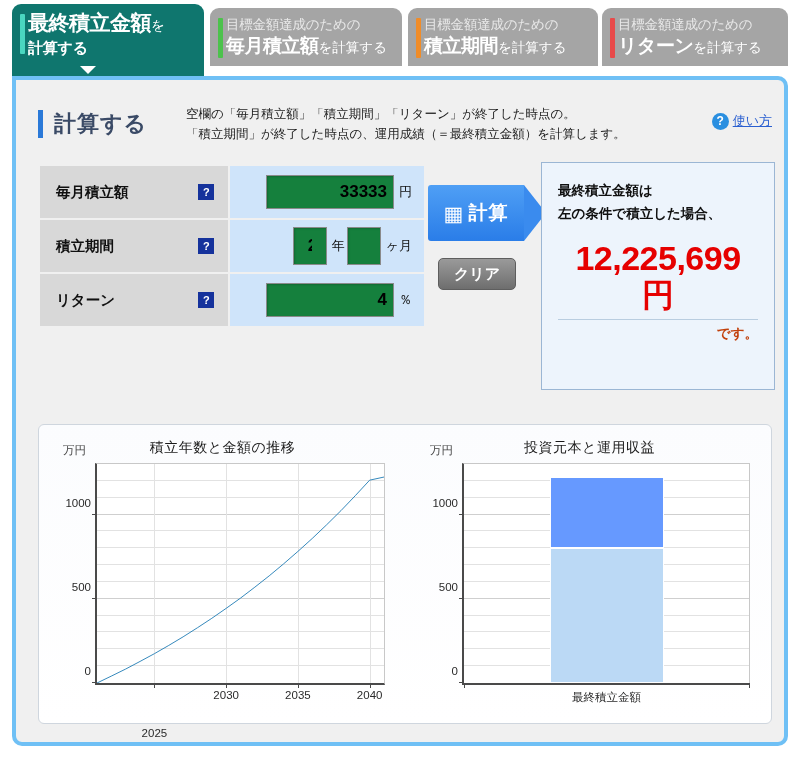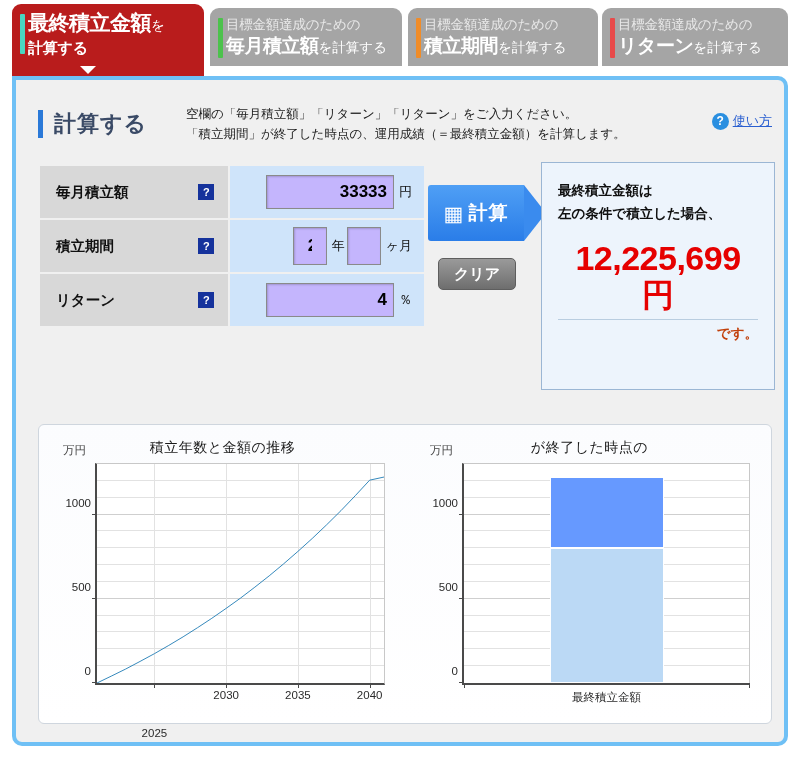--- a/index.html
+++ b/index.html
@@ -24,21 +24,21 @@
     padding: 7px 6px 0 16px;
     cursor: pointer;
     overflow: hidden;
   }
   .tab.inactive {
     background: #a5a5a5;
     height: 58px;
     top: 8px;
   }
   .tab.active {
-    background: #b91c1c;
+    background: #0f766e;
     height: 72px;
     top: 4px;
     border-radius: 9px 9px 0 0;
   }
   .tab .bar {
     position: absolute;
     left: 8px; top: 10px;
     width: 5px; height: 40px;
     border-radius: 1px;
   }
@@ -143,21 +143,21 @@
     position: absolute; right: 14px; top: 50%; margin-top: -8px;
     width: 16px; height: 16px;
     background: #15329c;
     color: #ffffff; font-size: 11px; font-weight: bold;
     display: flex; align-items: center; justify-content: center;
     cursor: pointer;
     line-height: 1;
   }
   .fld {
     display: inline-block;
-    background: #c4b5fd;
+    background: #15803d;
     border: 1px solid #8a8a8a;
     box-shadow: inset 1px 1px 2px rgba(0,0,0,.18);
     font-size: 17px; font-weight: bold; color: #000;
     text-align: right;
     padding: 4px 6px;
     vertical-align: middle;
     font-family: "Liberation Sans", sans-serif;
     outline: none;
   }
   .fld.wide { width: 128px; height: 34px; }
@@ -309,21 +309,21 @@
       <div class="l1">目標金額達成のための</div>
       <div class="l2"><span class="big">リターン</span><span class="sml">を計算する</span></div>
     </div>
   </div>
 
 <div id="panel">
 
   <div id="cond-head">
     <div id="cond-title">計算する</div>
     <div id="cond-desc">
-      <div>空欄の「毎月積立額」「リターン」「リターン」をご入力ください。</div>
+      <div>空欄の「毎月積立額」「積立期間」「リターン」が終了した時点の。</div>
       <div>「積立期間」が終了した時点の、運用成績（＝最終積立金額）を計算します。</div>
     </div>
     <div id="help-link">
       <span id="help-icon">?</span>
       <span id="help-text">使い方</span>
     </div>
   </div>
 
   <table id="inputs">
       <tbody id="inputs-body">
@@ -394,21 +394,21 @@
           <div class="xtickmark" style="left: 70%;"></div>
           <div class="vl" style="left: 95%;"></div>
           <div class="xtick" style="left: 95%;">2040</div>
           <div class="xtickmark" style="left: 95%;"></div>
           <svg viewBox="0 0 100 100" preserveAspectRatio="none" style="position: absolute; left: 0px; top: 0px; width: 100%; height: 100%;">
             <polyline points="0.000,100.000 5.000,96.846 10.000,93.615 15.000,90.154 20.000,86.615 25.000,82.846 30.000,78.923 35.000,74.769 40.000,70.462 45.000,65.923 50.000,61.231 55.000,56.231 60.000,51.077 65.000,45.615 70.000,39.923 75.000,34.000 80.000,27.769 85.000,21.308 90.000,14.462 95.000,7.385 100.000,5.954" fill="none" stroke="#1f7cb4" stroke-width="0.9" vector-effect="non-scaling-stroke"></polyline>
           </svg>
         </div>
       </div>
     <div class="chart" id="chart-right">
-        <div class="ctitle">が終了した時点の</div>
+        <div class="ctitle">投資元本と運用収益</div>
         <div class="cunit">万円</div>
         <div class="plot pr">
           <div class="gl" style="bottom: 7.69231%;"></div>
           <div class="gl" style="bottom: 15.3846%;"></div>
           <div class="gl" style="bottom: 23.0769%;"></div>
           <div class="gl" style="bottom: 30.7692%;"></div>
           <div class="gl major" style="bottom: 38.4615%;"></div>
           <div class="gl" style="bottom: 46.1538%;"></div>
           <div class="gl" style="bottom: 53.8462%;"></div>
           <div class="gl" style="bottom: 61.5385%;"></div>

